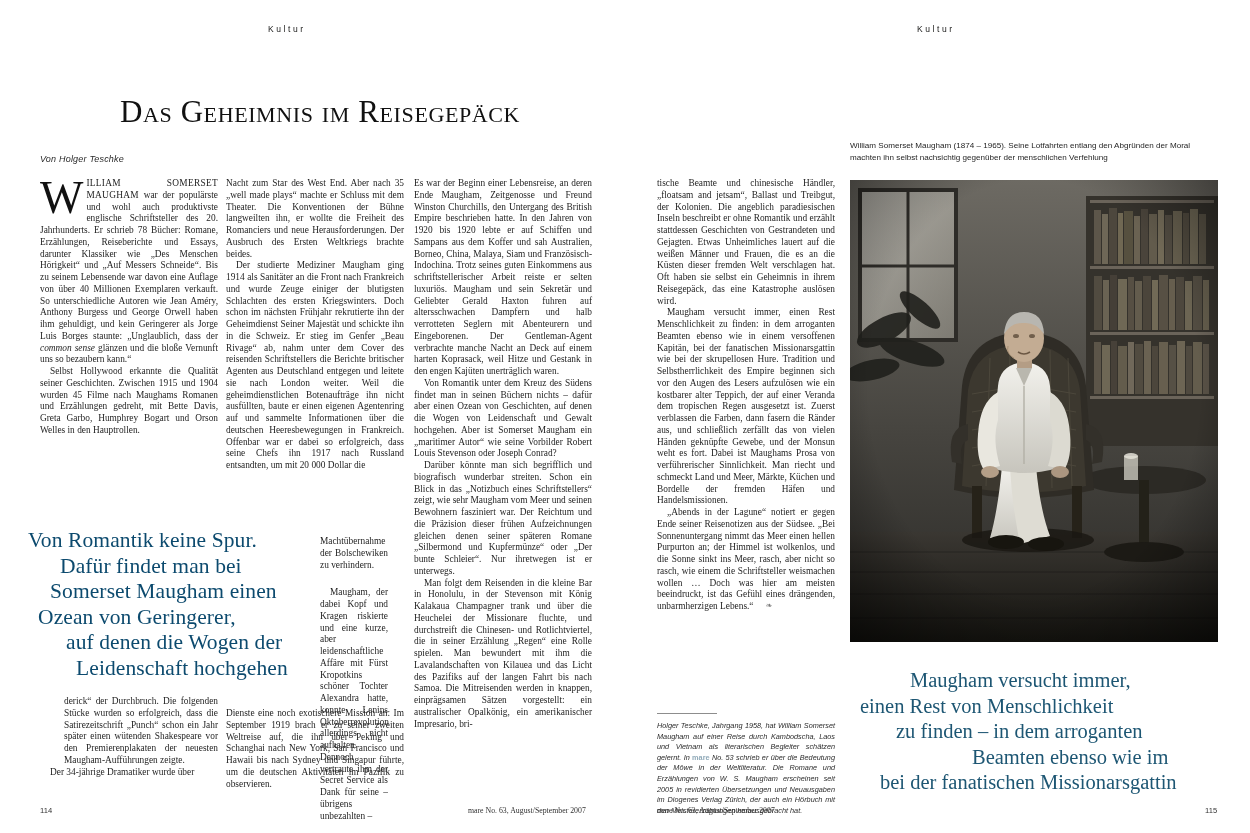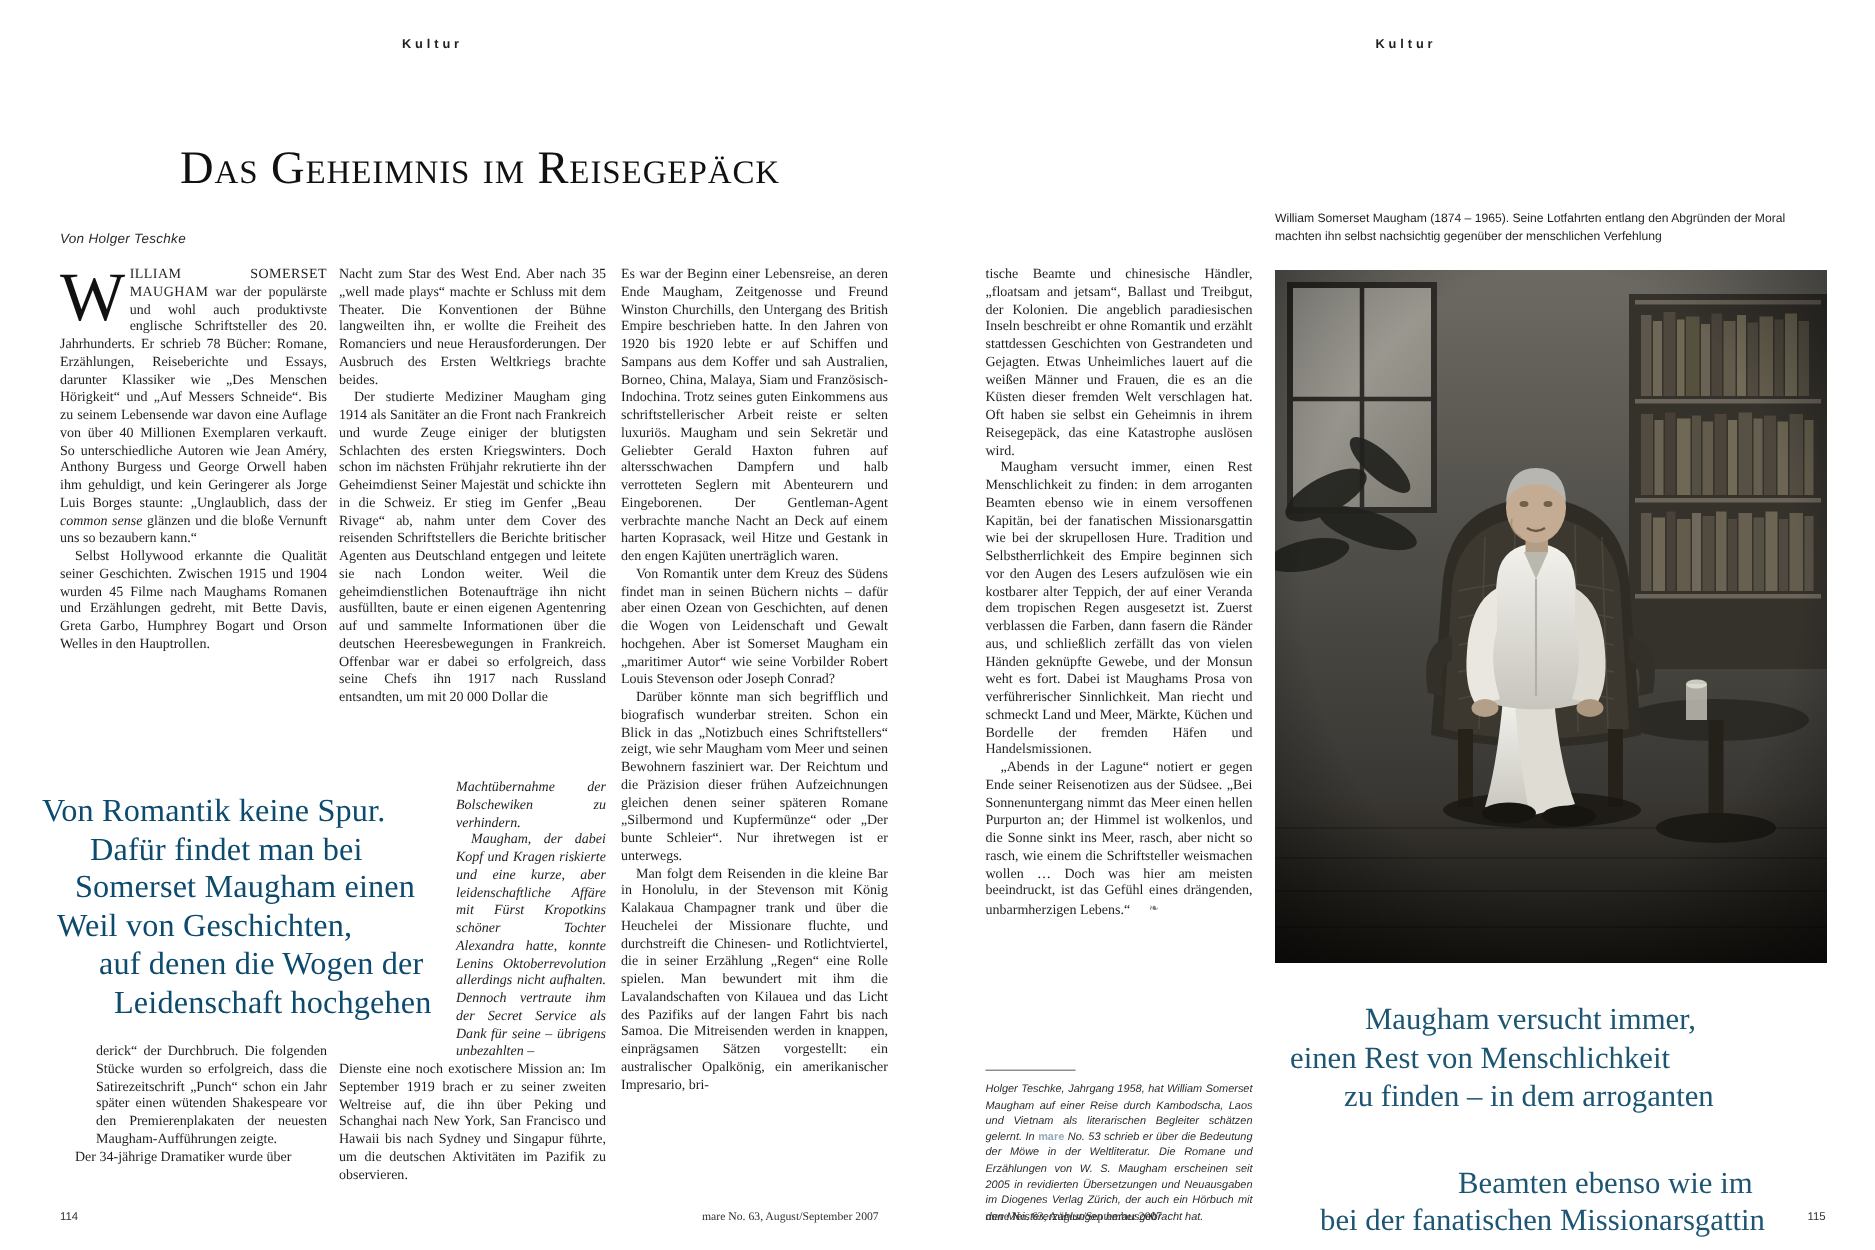--- a/index.html
+++ b/index.html
@@ -21,21 +21,21 @@
     position: relative;
     width: 1250px;
     height: 833px;
   }
 
   
   .running-head {
     position: absolute;
     top: 24px;
     font-family: "Liberation Sans", sans-serif;
-    font-weight: 700;
+    font-weight: 400;
     font-size: 8.5px;
     letter-spacing: 2.6px;
     color: #20201f;
     text-transform: none;
   }
   .running-head.left  { left: 268px; }
   .running-head.right { left: 917px; }
 
   
   .headline {
@@ -144,21 +144,21 @@
     width: 380px;
     font-family: "Liberation Serif", "DejaVu Serif", serif;
     font-size: 20.5px;
     line-height: 25.5px;
     color: #1d5673;
   }
   .pullquote-right .l { display: block; white-space: nowrap; }
   .pqr-1 { padding-left: 62px; }
   .pqr-2 { padding-left: 12px; }
   .pqr-3 { padding-left: 48px; }
-  .pqr-4 { padding-left: 124px; margin-top: 32px; }
+  .pqr-4 { padding-left: 124px; }
   .pqr-5 { padding-left: 8px; }
   .pqr-6 { padding-left: 32px; }
 
   
   .col-1-cont {
     position: absolute;
     left: 40px;
     top: 696px;
     width: 178px;
     font-family: "Liberation Serif", "DejaVu Serif", serif;
@@ -189,21 +189,21 @@
     position: absolute;
     left: 304px;
     top: 520px;
     width: 100px;
     font-family: "Liberation Serif", "DejaVu Serif", serif;
     font-size: 9.35px;
     line-height: 11.75px;
     text-align: justify;
     color: #1e1e1e;
   }
-  .col-2-narrow p { margin: 0; text-indent: 10px; font-style: italic; }
+  .col-2-narrow p { margin: 16px; text-indent: 10px; }
   .col-2-narrow p.noindent { text-indent: 0; }
 
   
   .photo-caption {
     position: absolute;
     left: 850px;
     top: 140px;
     width: 368px;
     font-family: "Liberation Sans", sans-serif;
     font-size: 8.1px;
@@ -317,21 +317,21 @@
   <div class="col col-4">
     <p class="noindent">tische Beamte und chinesische Händler, „floatsam and jetsam“, Ballast und Treibgut, der Kolonien. Die angeblich paradiesischen Inseln beschreibt er ohne Romantik und erzählt stattdessen Geschichten von Gestrandeten und Gejagten. Etwas Unheimliches lauert auf die weißen Männer und Frauen, die es an die Küsten dieser fremden Welt verschlagen hat. Oft haben sie selbst ein Geheimnis in ihrem Reisegepäck, das eine Katastrophe auslösen wird.</p>
     <p>Maugham versucht immer, einen Rest Menschlichkeit zu finden: in dem arroganten Beamten ebenso wie in einem versoffenen Kapitän, bei der fanatischen Missionarsgattin wie bei der skrupellosen Hure. Tradition und Selbstherrlichkeit des Empire beginnen sich vor den Augen des Lesers aufzulösen wie ein kostbarer alter Teppich, der auf einer Veranda dem tropischen Regen ausgesetzt ist. Zuerst verblassen die Farben, dann fasern die Ränder aus, und schließlich zerfällt das von vielen Händen geknüpfte Gewebe, und der Monsun weht es fort. Dabei ist Maughams Prosa von verführerischer Sinnlichkeit. Man riecht und schmeckt Land und Meer, Märkte, Küchen und Bordelle der fremden Häfen und Handelsmissionen.</p>
     <p><span>„Abends in der Lagune“ notiert er gegen Ende seiner Reisenotizen aus der Südsee. „Bei Sonnenuntergang nimmt das Meer einen hellen Purpurton an; der Himmel ist wolkenlos, und die Sonne sinkt ins Meer, rasch, aber nicht so rasch, wie einem die Schriftsteller weismachen wollen … Doch was hier am meisten beeindruckt, ist das Gefühl eines drängenden, unbarmherzigen Lebens.“</span> <span class="ornament">❧</span></p>
   </div>
 
   <div class="pullquote-left">
     <span class="l pq-l1">Von Romantik keine Spur.</span>
     <span class="l pq-l2">Dafür findet man bei</span>
     <span class="l pq-l3">Somerset Maugham einen</span>
-    <span class="l pq-l4">Weil von Geschichten,</span>
+    <span class="l pq-l4">Ozean von Geringerer,</span>
     <span class="l pq-l5">auf denen die Wogen der</span>
     <span class="l pq-l6">Leidenschaft hochgehen</span>
   </div>
 
   <div class="col-1-cont">
     <p class="noindent">derick“ der Durchbruch. Die folgenden Stücke wurden so erfolgreich, dass die Satirezeitschrift „Punch“ schon ein Jahr später einen wütenden Shakespeare vor den Premierenplakaten der neuesten Maugham-Aufführungen zeigte.</p>
     <p>Der 34-jährige Dramatiker wurde über</p>
   </div>
 
   <div class="photo-caption">William Somerset Maugham (1874 – 1965). Seine Lotfahrten entlang den Abgründen der Moral machten ihn selbst nachsichtig gegenüber der menschlichen Verfehlung</div>

